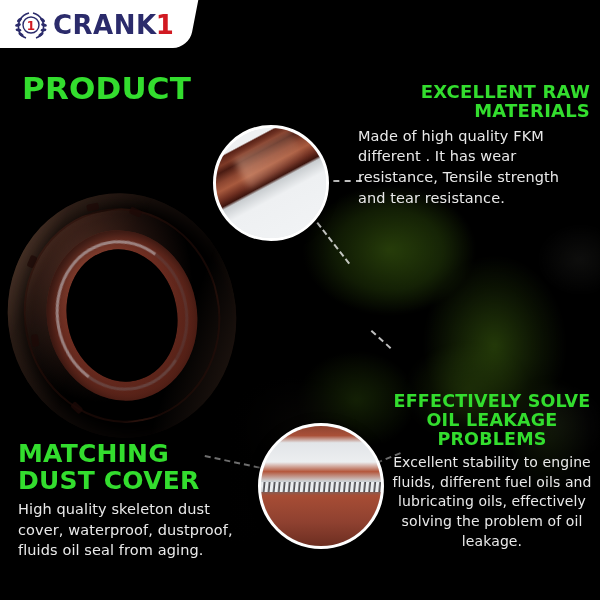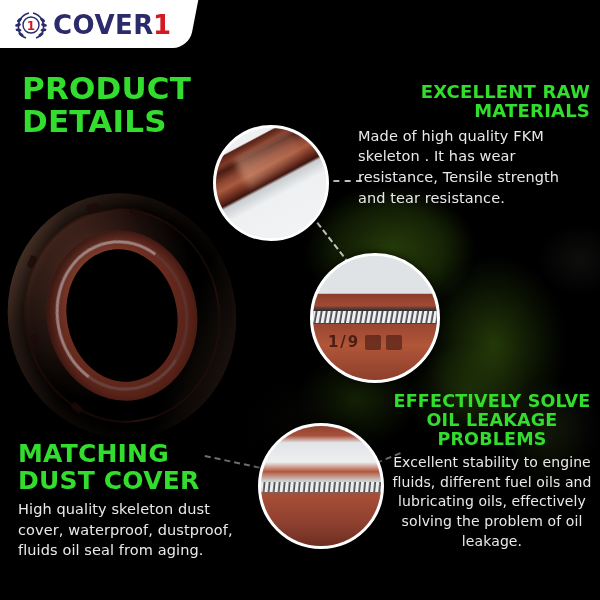--- a/index.html
+++ b/index.html
@@ -375,28 +375,27 @@
           <ellipse cx="28.5" cy="11" rx="3" ry="1.5" transform="rotate(40 28.5 11)"></ellipse>
           <ellipse cx="30" cy="16" rx="3" ry="1.5" transform="rotate(15 30 16)"></ellipse>
           <ellipse cx="29.5" cy="21" rx="3" ry="1.5" transform="rotate(-10 29.5 21)"></ellipse>
           <ellipse cx="27" cy="25.5" rx="3" ry="1.5" transform="rotate(-35 27 25.5)"></ellipse>
         </g>
         <circle cx="17" cy="16" r="8" fill="none" stroke="#2b2b6b" stroke-width="1.4"></circle>
         <text x="17" y="21" font-family="DejaVu Sans, sans-serif" font-size="12" font-weight="bold" fill="#d11a22" text-anchor="middle">1</text>
       </svg>
     </span>
     <span class="logo-text">
-      <span class="logo-crank">COVER</span>
+      <span class="logo-crank">CRANK</span>
         <span class="logo-one">1</span>
     </span>
   </div>
 
   <div id="title-block">
     <div class="head-green">PRODUCT</div>
-    <div class="head-green">DETAILS</div>
   </div>
 
   <div class="seal-main">
     <div class="seal-outer"></div>
     <div class="seal-outer-sheen"></div>
     <div class="seal-groove"></div>
     <div class="seal-notch" style="left:44%; top:3%;"></div>
     <div class="seal-notch" style="left:13%; top:20%; transform:rotate(-55deg);"></div>
     <div class="seal-notch" style="left:8%;  top:52%; transform:rotate(-88deg);"></div>
     <div class="seal-notch" style="left:20%; top:82%; transform:rotate(-125deg);"></div>
@@ -410,38 +409,29 @@
   <div class="dash" style="left:322px; top:180px; width:40px;"></div>
   <div class="dash" style="left:372px; top:330px; width:26px; transform:rotate(42deg);"></div>
   <div class="dash-dark" style="left:205px; top:455px; width:56px; transform:rotate(12deg);"></div>
   <div class="dash-dark" style="left:376px; top:462px; width:26px; transform:rotate(-22deg);"></div>
 
   <div id="callout-raw" class="callout">
     <div class="co-inner"></div>
     <div class="gloss"></div>
   </div>
 
-  <div id="callout-spring" class="callout">
-    <div class="co-inner"></div>
-    <div class="spring-coils"></div>
-    <div class="seal-marks">1/9</div>
-    <div class="seal-tabs">
-      <i></i>
-      <i></i>
-    </div>
-  </div>
 
   <div id="callout-leak" class="callout">
     <div class="co-inner"></div>
     <div class="spring-coils"></div>
   </div>
 
   <div id="block-raw">
     <div class="head-green">EXCELLENT RAW MATERIALS</div>
-    <div class="body-white">Made of high quality FKM skeleton . It has wear resistance, Tensile strength and tear resistance.</div>
+    <div class="body-white">Made of high quality FKM different . It has wear resistance, Tensile strength and tear resistance.</div>
   </div>
 
   <div id="block-dust">
     <div class="head-green">MATCHING DUST COVER</div>
     <div class="body-white">High quality skeleton dust cover, waterproof, dustproof, fluids oil seal from aging.</div>
   </div>
 
   <div id="block-leak">
     <div class="head-green">EFFECTIVELY SOLVE OIL LEAKAGE PROBLEMS</div>
     <div class="body-white">Excellent stability to engine fluids, different fuel oils and lubricating oils, effectively solving the problem of oil leakage.</div>

